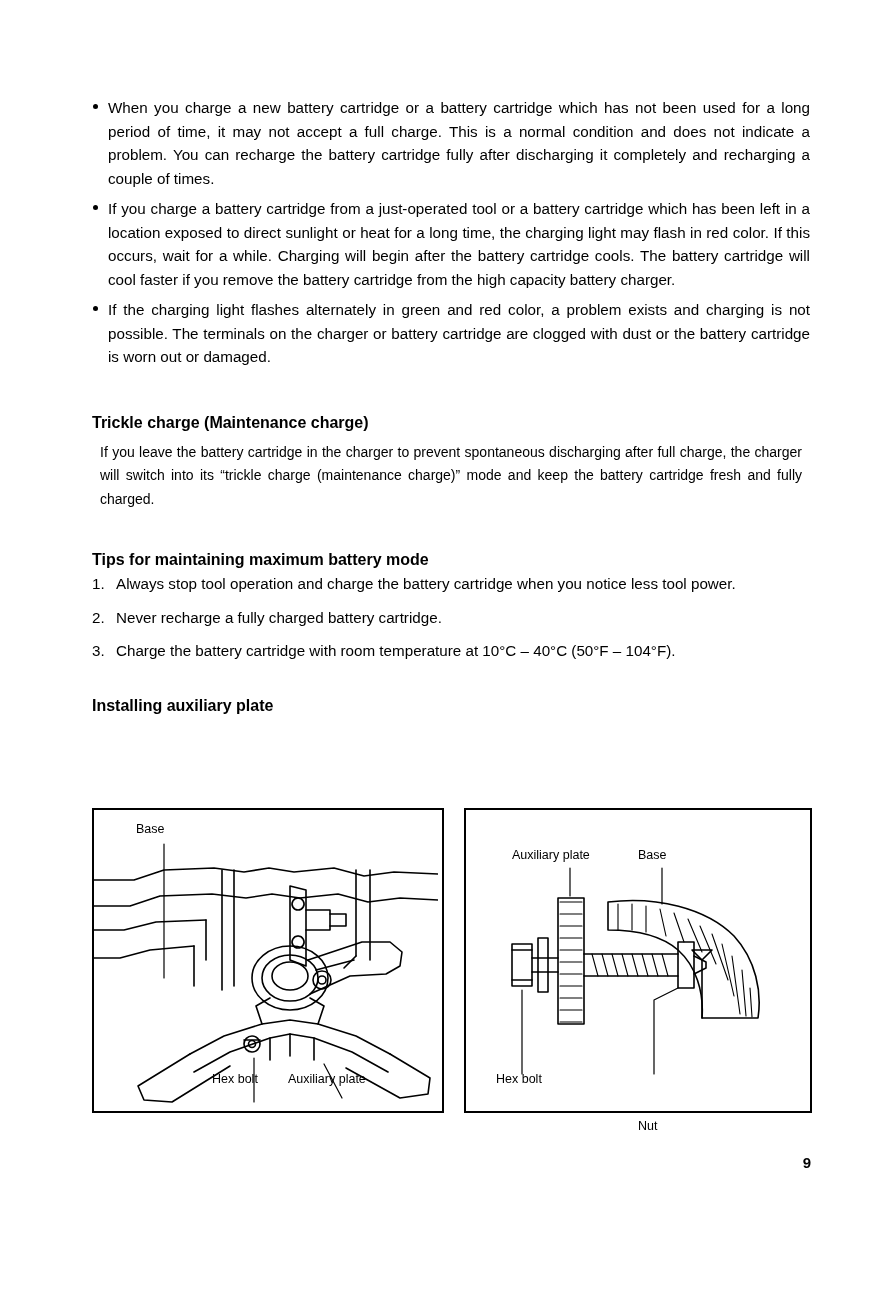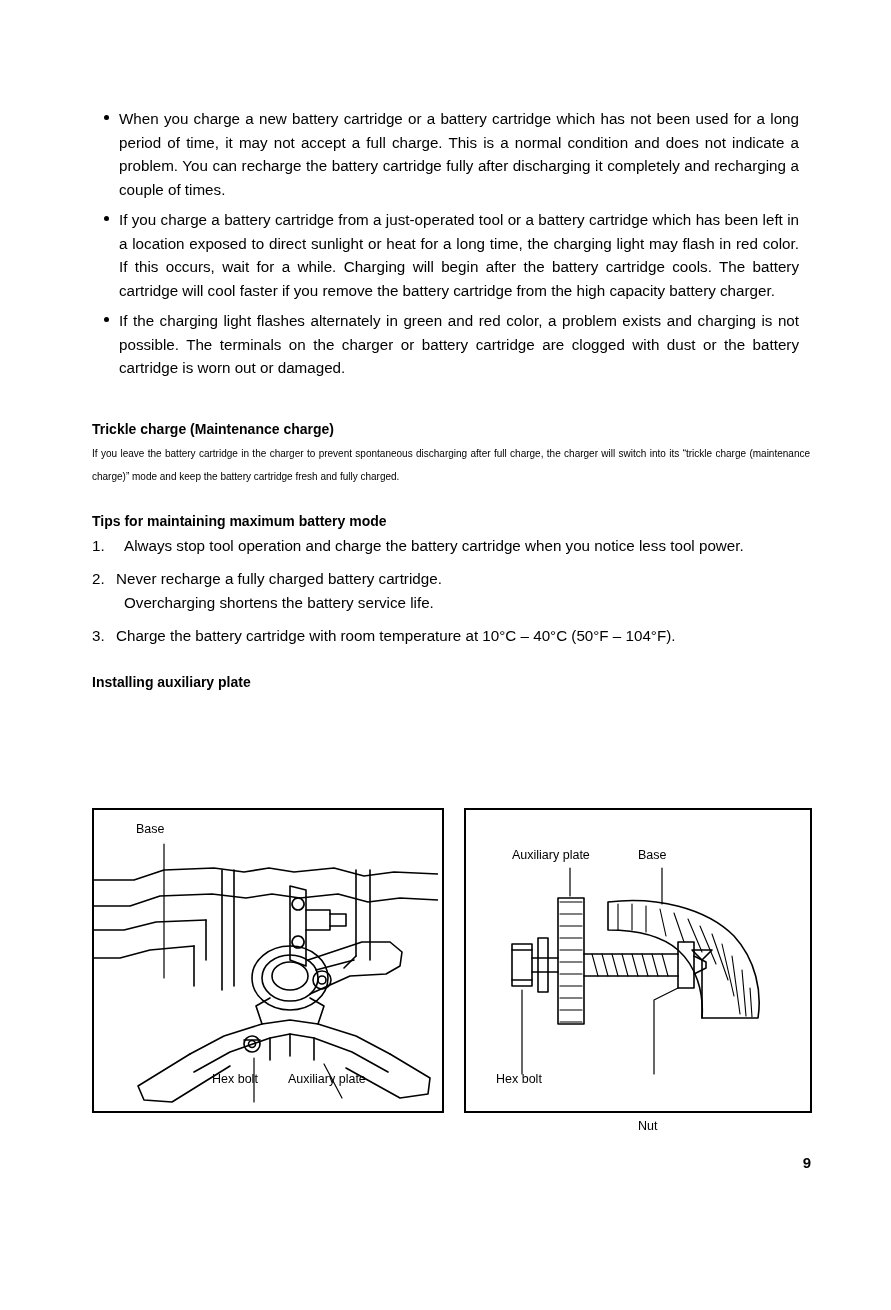--- a/index.html
+++ b/index.html
@@ -23,21 +23,21 @@
   }
   .content {
     position: absolute;
     left: 92px;
     top: 96px;
     width: 718px;
   }
 
   ul.bullets {
     list-style: none;
-    margin: 11px;
+    margin: 0;
     padding: 0;
   }
   ul.bullets li {
     position: relative;
     padding-left: 16px;
     margin-bottom: 7px;
     font-size: 15.2px;
     line-height: 23.5px;
     text-align: justify;
   }
@@ -45,29 +45,29 @@
     position: absolute;
     left: 1px;
     top: 8px;
     width: 5px;
     height: 5px;
     background: #000;
     border-radius: 50%;
   }
 
   h2.section {
+    font-size: 16px;
+    font-weight: bold;
+    margin: 12px 0 2px 0;
+    line-height: 21px;
+  }
+  p.body {
     font-size: 14px;
-    font-weight: bold;
-    margin: 4px 0 2px 0;
-    line-height: 21px;
-  }
-  p.body {
-    font-size: 10px;
     line-height: 23.5px;
-    margin: 0;
+    margin: 8px;
     text-align: justify;
   }
 
   .spacer-lg { height: 24px; }
   .spacer-md { height: 18px; }
   .spacer-sm { height: 10px; }
 
   ol.tips {
     list-style: none;
     margin: 0;
@@ -80,21 +80,20 @@
     line-height: 23.5px;
     margin-bottom: 10px;
   }
   ol.tips li .num {
     position: absolute;
     left: 0;
     top: 0;
   }
   ol.tips li .sub {
     display: block;
-    margin-left: 8px;
   }
 
   .figures {
     position: absolute;
     left: 92px;
     top: 808px;
     width: 720px;
     height: 351px;
   }
   .fig-box {
@@ -153,21 +152,20 @@
 
     <h2 class="section">Tips for maintaining maximum battery mode</h2>
     <ol class="tips">
       <li>
         <span class="num">1.</span>
         <span class="sub">Always stop tool operation and charge the battery cartridge when you notice less tool power.</span>
       </li>
       <li>
         <span class="num">2.</span>
         <span>Never recharge a fully charged battery cartridge.</span>
-        <span class="sub">Overcharging shortens the battery service life.</span>
       </li>
       <li>
         <span class="num">3.</span>
         <span>Charge the battery cartridge with room temperature at 10°C – 40°C (50°F – 104°F).</span>
       </li>
     </ol>
 
     <div class="spacer-sm"></div>
 
     <h2 class="section">Installing auxiliary plate</h2>

